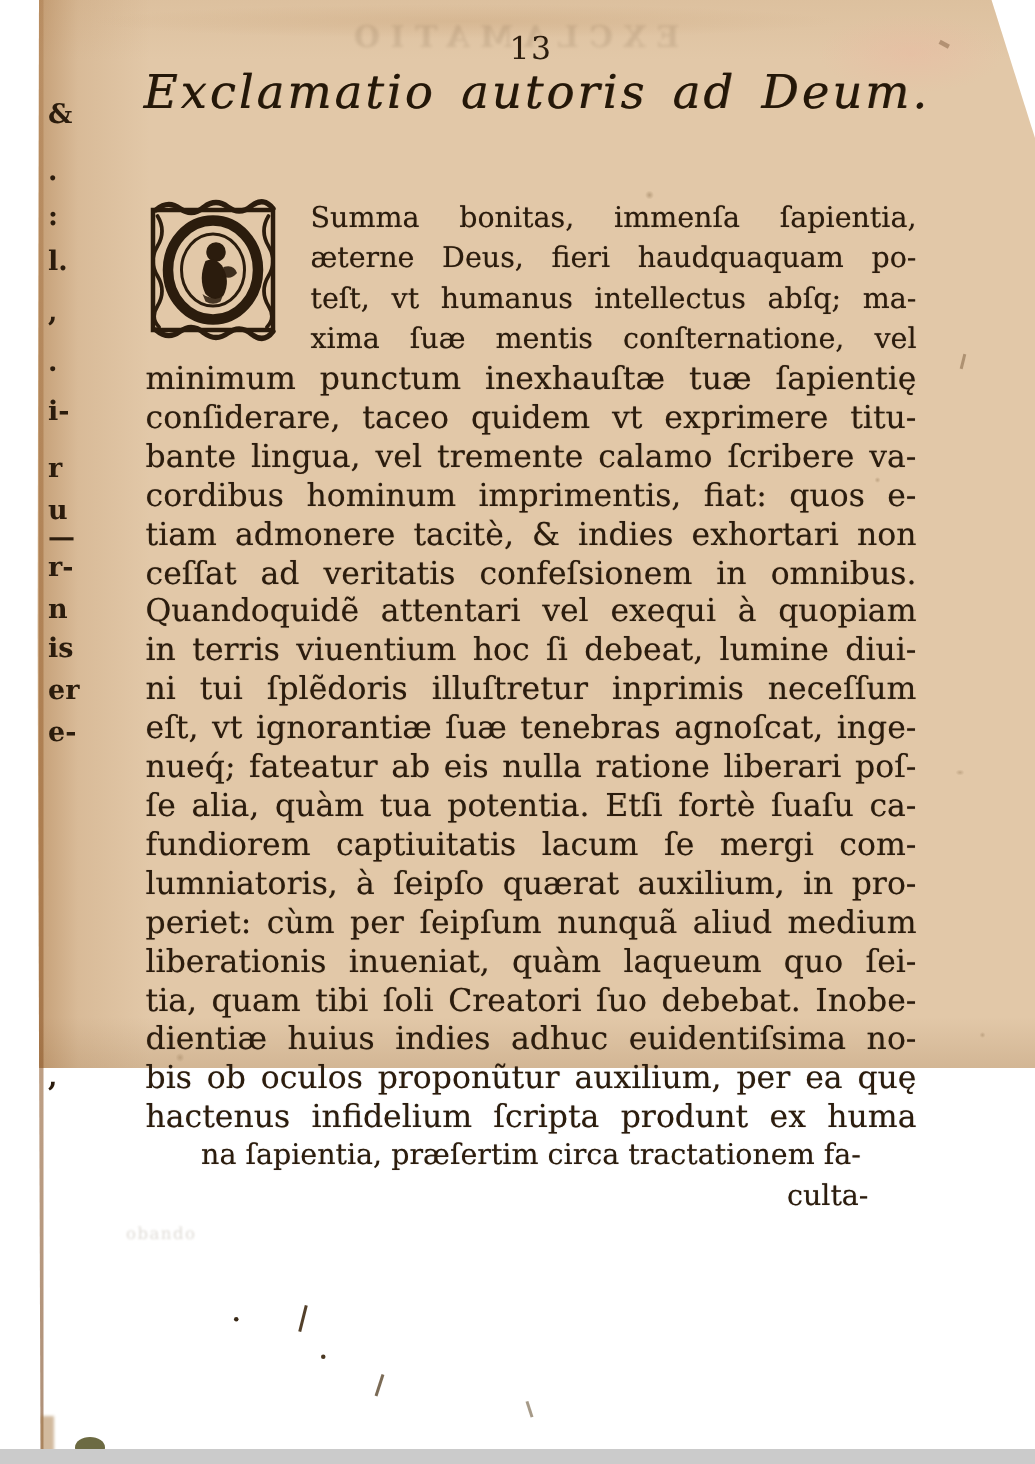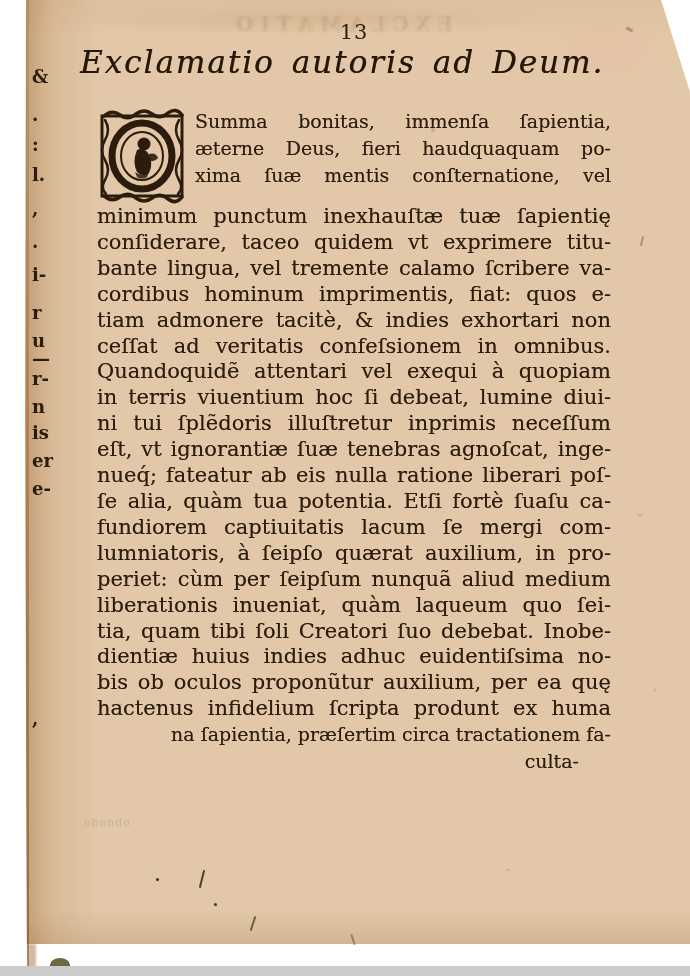--- a/index.html
+++ b/index.html
@@ -1,21 +1,21 @@
 <!DOCTYPE html>
 <html><head>
 <meta charset="utf-8">
 <style>
   html,body{margin:0;padding:0;width:690px;height:976px;overflow:hidden;background:#ffffff;}
   .scan{position:relative;width:690px;height:976px;background:#ffffff;
         font-family:"DejaVu Serif","Liberation Serif",serif;}
 
   
   .page{
-    position:absolute;left:0;top:0;width:690px;height:944px;
+    position:absolute;left:0;top:0;width:690px;height:712px;
     clip-path:polygon(26px 0px,661px 0px,690px 92px,690px 966px,27px 966px,25px 420px);
     background-color:#e2c8a8;
     background-image:
       radial-gradient(closest-side at 88% 5%, rgba(236,182,160,.40), transparent 75%),
       radial-gradient(closest-side at 45% 2%, rgba(196,156,112,.30), transparent 80%),
       radial-gradient(closest-side at 2% 93%, rgba(148,98,44,.38), transparent 78%),
       radial-gradient(closest-side at 1% 45%, rgba(168,120,70,.28), transparent 70%),
       radial-gradient(3px 3px at 433px 130px, rgba(110,82,46,.35), transparent),
       radial-gradient(2px 2px at 585px 320px, rgba(110,82,46,.30), transparent),
       radial-gradient(3px 2px at 640px 515px, rgba(110,82,46,.28), transparent),
@@ -35,32 +35,32 @@
   
   .bleed-top{position:absolute;top:12px;left:196px;width:290px;
     transform:scaleX(-1);opacity:.15;filter:blur(1.1px);
     font-weight:bold;font-size:20px;letter-spacing:7px;color:#6b5236;text-align:center;}
   .bleed-bottom{position:absolute;top:816px;left:84px;
     opacity:.28;filter:blur(.7px);font-size:11px;letter-spacing:1px;color:#8b7e6a;}
 
   
   .pageno{position:absolute;top:20px;left:97px;width:514px;text-align:center;
     font-size:21px;color:#2c1d0e;letter-spacing:1px;}
-  .title{position:absolute;top:44px;left:80px;width:540px;margin:0;text-align:left;
+  .title{position:absolute;top:44px;left:80px;width:540px;margin:0;text-align:right;
     font-style:italic;font-weight:normal;font-size:31px;letter-spacing:2px;word-spacing:5px;
     color:#241708;text-shadow:.4px 0 0 rgba(36,23,8,.75);}
 
   .textblock{position:absolute;left:97px;top:108px;width:514px;color:#2b1c0d;
     text-shadow:0 0 .5px rgba(43,28,13,.55);}
-  .opening{display:flex;gap:8px;}
+  .opening{display:flex;gap:20px;margin-top:24px;}
   .dropcap{flex:0 0 90px;width:90px;height:96px;}
   .openlines{flex:1;min-width:0;}
   .openlines .bline{font-size:19px;line-height:27px;text-align:justify;text-align-last:justify;}
   .bodylines .bline{font-size:21px;line-height:25.9px;text-align:justify;text-align-last:justify;}
-  .bline-last{font-size:19px;line-height:25.9px;text-align:right;}
+  .bline-last{font-size:19px;line-height:25.9px;text-align:center;}
   .catchword{font-size:19px;line-height:26px;text-align:right;padding-right:32px;}
 
   
   .frags{position:absolute;left:0;top:0;width:60px;height:976px;}
   .frags .frag{position:absolute;left:32px;font-size:18px;font-weight:bold;color:#2b1c0d;}
 
   
   .speck{position:absolute;}
   .sp-dot1{left:156px;top:878px;width:3px;height:3px;border-radius:50%;background:#3a2a18;}
   .sp-slash1{left:201px;top:870px;width:2px;height:18px;background:#53402a;transform:rotate(14deg);}
@@ -101,20 +101,21 @@
           <g fill="#2b1c0d">
             <circle cx="47" cy="36" r="6.5"></circle>
             <path d="M40 42 q-5 12 0 22 q6 6 12 1 q5 -10 -1 -20 q-5 -6 -11 -3 z"></path>
             <path d="M52 46 q7 -2 9 4 q-4 5 -10 2 z" opacity=".9"></path>
             <path d="M38 64 q7 5 14 0 l-2 5 q-5 3 -10 0 z" opacity=".85"></path>
           </g>
         </svg>
         <div class="openlines">
             <div class="bline">Summa bonitas, immenſa ſapientia,</div>
             <div class="bline">æterne Deus, fieri haudquaquam po-</div>
+            <div class="bline">teſt, vt humanus intellectus abſq; ma-</div>
             <div class="bline">xima ſuæ mentis conſternatione, vel</div>
           </div>
       </div>
 
       <div class="bodylines">
           <div class="bline">minimum punctum inexhauſtæ tuæ ſapientię</div>
           <div class="bline">conſiderare, taceo quidem vt exprimere titu-</div>
           <div class="bline">bante lingua, vel tremente calamo ſcribere va-</div>
           <div class="bline">cordibus hominum imprimentis, fiat: quos e-</div>
           <div class="bline">tiam admonere tacitè, &amp; indies exhortari non</div>

